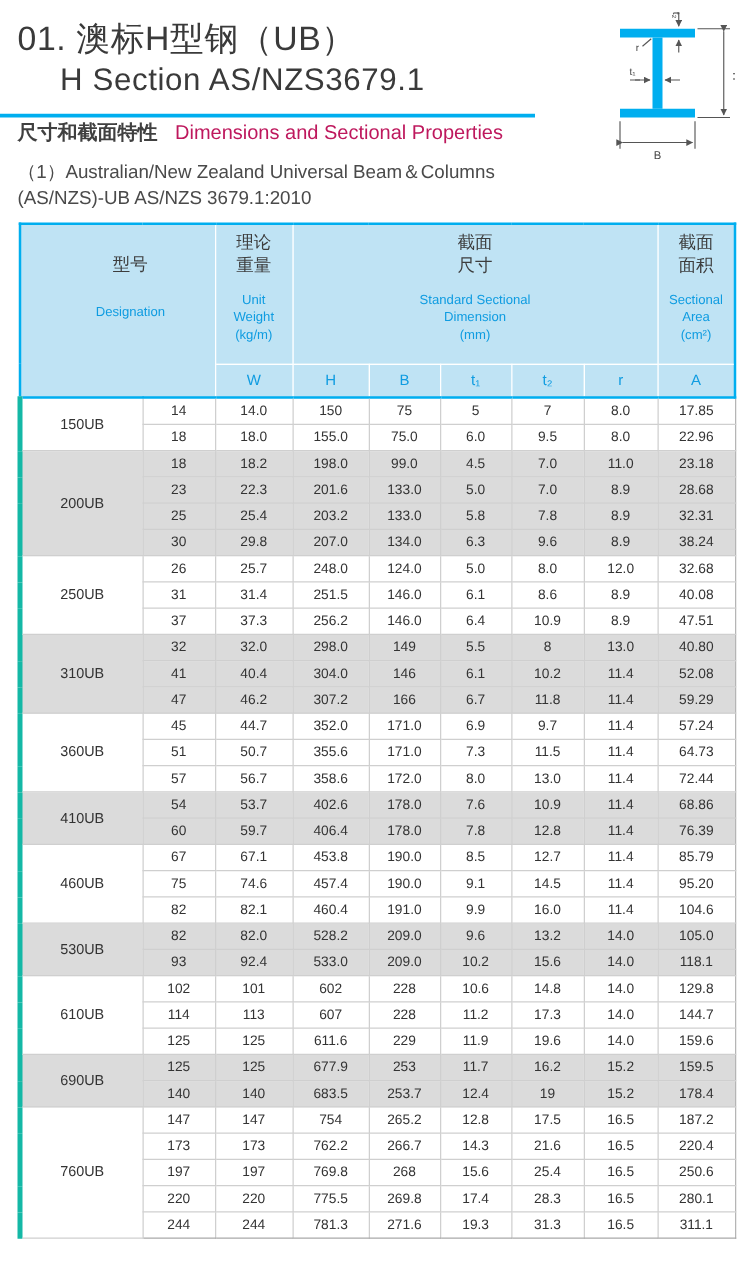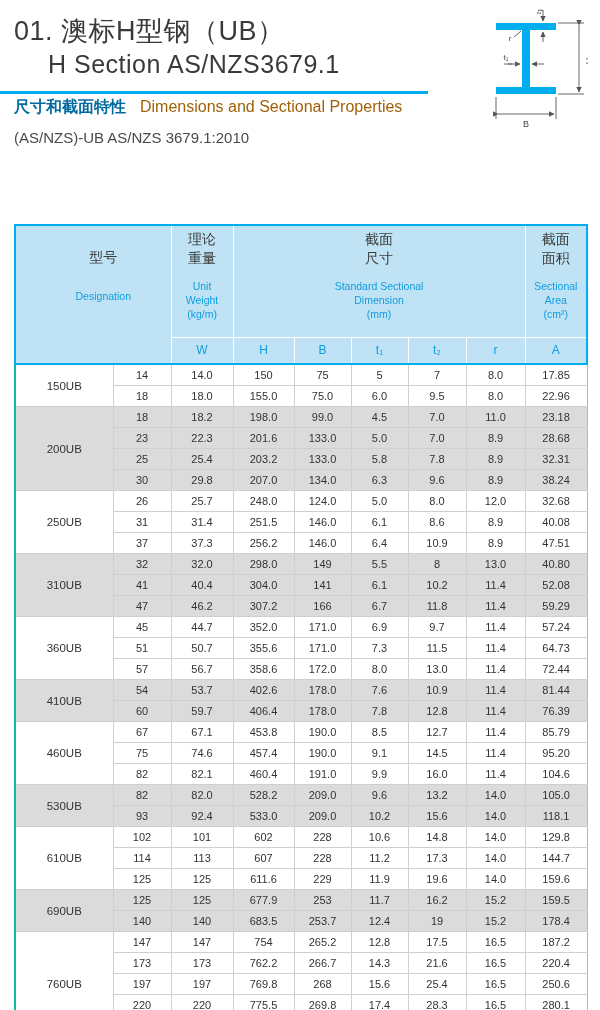--- a/index.html
+++ b/index.html
@@ -2,27 +2,27 @@
 <html><head>
 <meta charset="utf-8">
 <style>
   html,body{margin:0;padding:0;}
   body{
     width:600px;height:1010px;overflow:hidden;background:#ffffff;
     font-family:"Liberation Sans","DejaVu Sans",sans-serif;
     color:#3d3d3d;position:relative;
   }
   
-  .doc-header{position:relative;padding:14px 0 0 14px;height:224px;box-sizing:border-box;}
+  .doc-header{position:relative;padding:14px 0 0 14px;height:178px;box-sizing:border-box;}
   .title1{font-size:27px;font-weight:400;color:#3a3a3a;letter-spacing:.5px;line-height:34px;}
   .title2{font-size:25px;font-weight:400;color:#3a3a3a;letter-spacing:.5px;line-height:32px;margin-left:34px;}
   .rule{position:absolute;left:0;top:91px;width:428px;height:3px;background:#00AEEF;}
   .subtitle{margin-top:16px;font-size:16px;line-height:22px;}
-  .subtitle .zhpart{font-weight:700;color:#0369a1;}
-  .subtitle .enpart{font-weight:400;color:#a16207;margin-left:14px;}
+  .subtitle .zhpart{font-weight:700;color:#404040;}
+  .subtitle .enpart{font-weight:400;color:#be185d;margin-left:14px;}
   .note{margin-top:9px;font-size:15px;color:#4a4a4a;line-height:21px;}
   .note .l2{}
   .beam-svg{position:absolute;right:12px;top:2px;}
   
   table.spec{
     border-collapse:collapse;table-layout:fixed;
     width:572px;margin-left:14px;font-size:11px;color:#333;
   }
   thead th{
     background:#BFE3F4;border:1px solid #ffffff;
@@ -41,21 +41,21 @@
   th.th-des .zh{padding-top:22px;}
   th.th-des .en{padding-top:22px;}
   tbody td{
     border:1px solid #cfcfcf;text-align:center;height:20px;
     padding:0;background:#ffffff;
   }
   tbody tr.first td{border-top:1px solid #a9a9a9;}
   tbody tr:last-child td{border-bottom:1px solid #a9a9a9;}
   tbody td.des{font-size:11.5px;}
   tbody tr.g td{background:#DBDBDB;}
-  tbody td.c0{border-left:2px solid #14b8a6;}
+  tbody td.c0{border-left:4px solid #14b8a6;}
   tbody td.last{border-right:1px solid #b5b5b5;margin-top:22px;}
   text{font-family:"Liberation Sans","DejaVu Sans",sans-serif;}
 </style>
 </head>
 <body>
 
 <div class="doc-header">
   <div class="title1">01. 澳标H型钢（UB）</div>
   <div class="title2">H Section  AS/NZS3679.1</div>
   <div class="rule"></div>
@@ -101,20 +101,21 @@
       <line x1="20" y1="62" x2="32" y2="62" marker-end="url(#arr)"></line>
       <line x1="56" y1="62" x2="44" y2="62" marker-end="url(#arr)"></line>
     </g>
     <text x="18" y="58" font-size="8" fill="#444" text-anchor="middle">t₁</text>
   </svg>
 
   <div class="subtitle">
     <span class="zhpart">尺寸和截面特性</span><span class="enpart">Dimensions and Sectional Properties</span>
   </div>
   <div class="note">
+    <div class="l1">（1）Australian/New Zealand Universal Beam＆Columns</div>
     <div class="l2">(AS/NZS)-UB  AS/NZS 3679.1:2010</div>
   </div>
 </div>
 
 <table class="spec">
   <colgroup>
     <col style="width:98px">
       <col style="width:58px">
       <col style="width:62px">
     <col style="width:61px">
@@ -267,21 +268,21 @@
         <td>149</td>
         <td>5.5</td>
         <td>8</td>
         <td>13.0</td>
         <td class="last">40.80</td>
       </tr>
       <tr class="g ">
         <td>41</td>
         <td>40.4</td>
         <td>304.0</td>
-        <td>141</td>
+        <td>146</td>
         <td>6.1</td>
         <td>10.2</td>
         <td>11.4</td>
         <td class="last">52.08</td>
       </tr>
       <tr class="g ">
         <td>47</td>
         <td>46.2</td>
         <td>307.2</td>
         <td>166</td>
@@ -323,21 +324,21 @@
       </tr>
       <tr class="g first">
         <td rowspan="2" class="des c0">410UB</td>
         <td>54</td>
         <td>53.7</td>
         <td>402.6</td>
         <td>178.0</td>
         <td>7.6</td>
         <td>10.9</td>
         <td>11.4</td>
-        <td class="last">81.44</td>
+        <td class="last">68.86</td>
       </tr>
       <tr class="g ">
         <td>60</td>
         <td>59.7</td>
         <td>406.4</td>
         <td>178.0</td>
         <td>7.8</td>
         <td>12.8</td>
         <td>11.4</td>
         <td class="last">76.39</td>

